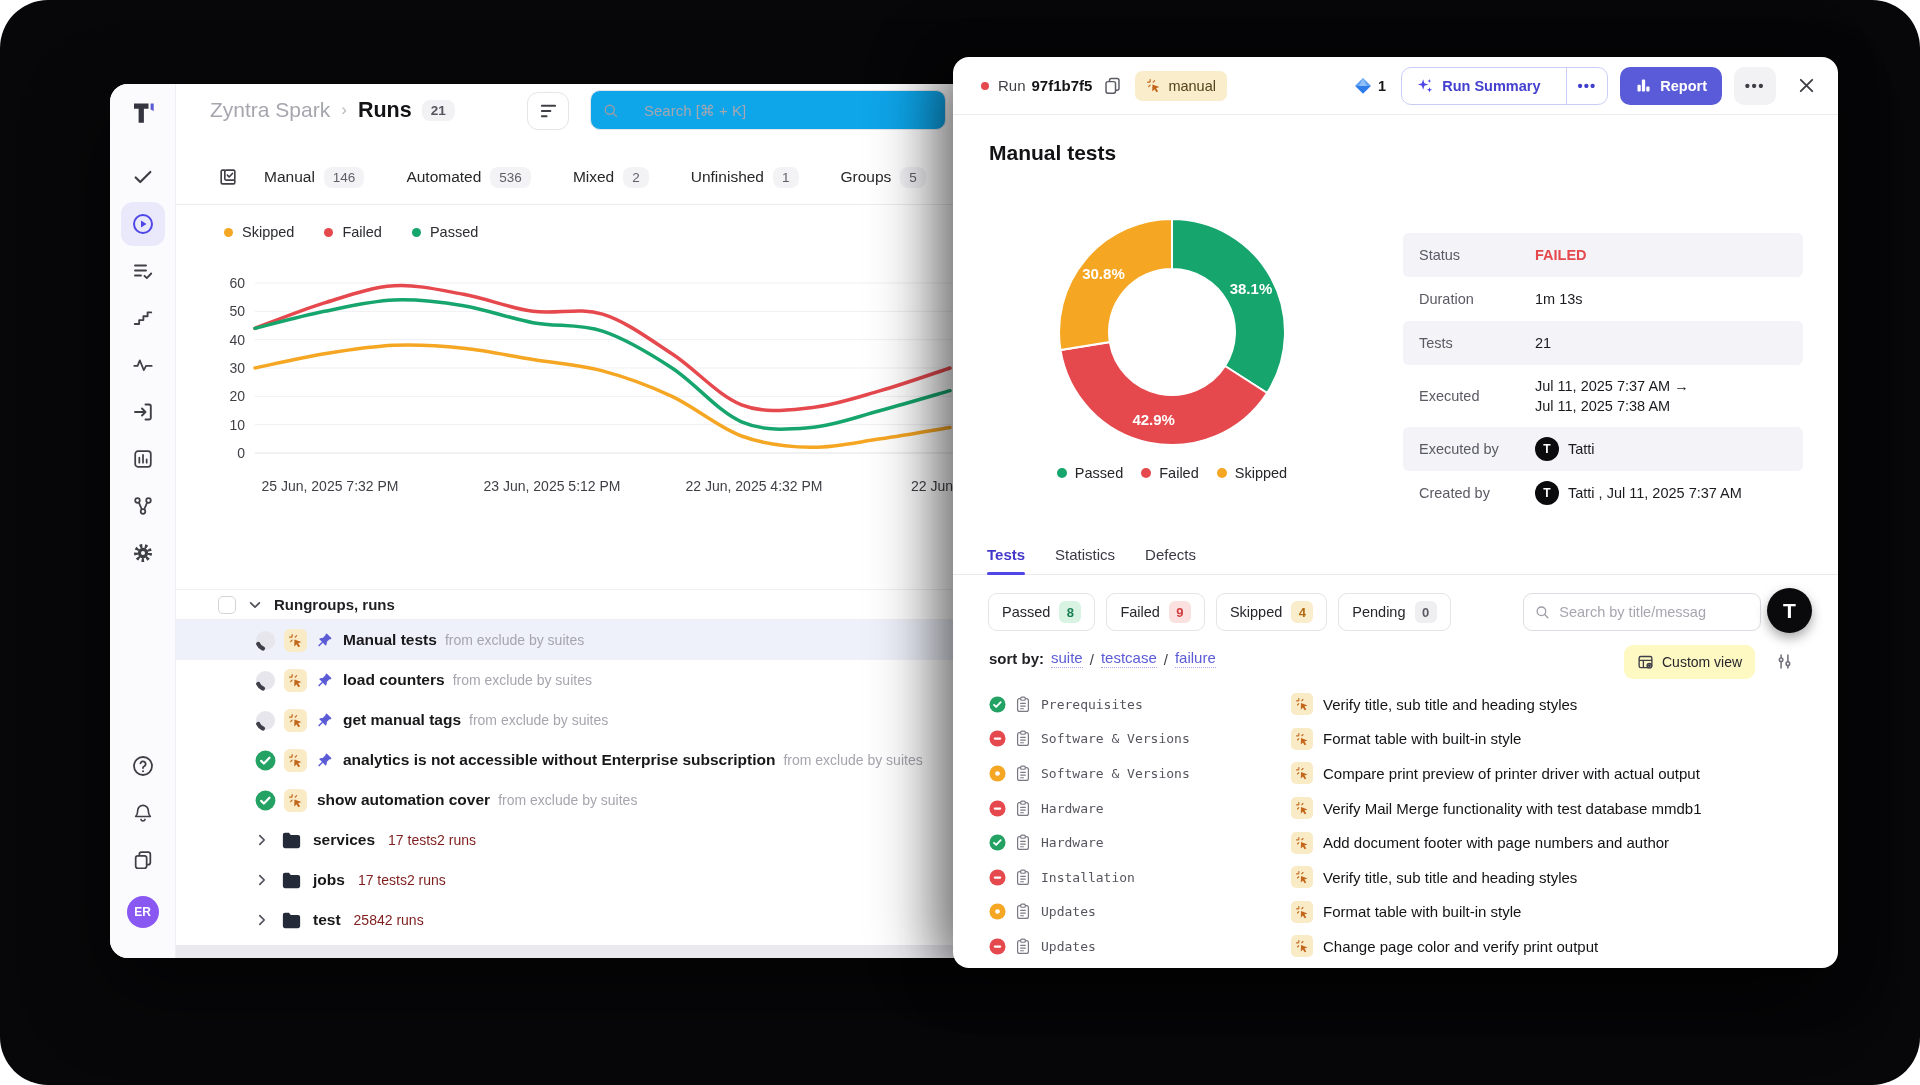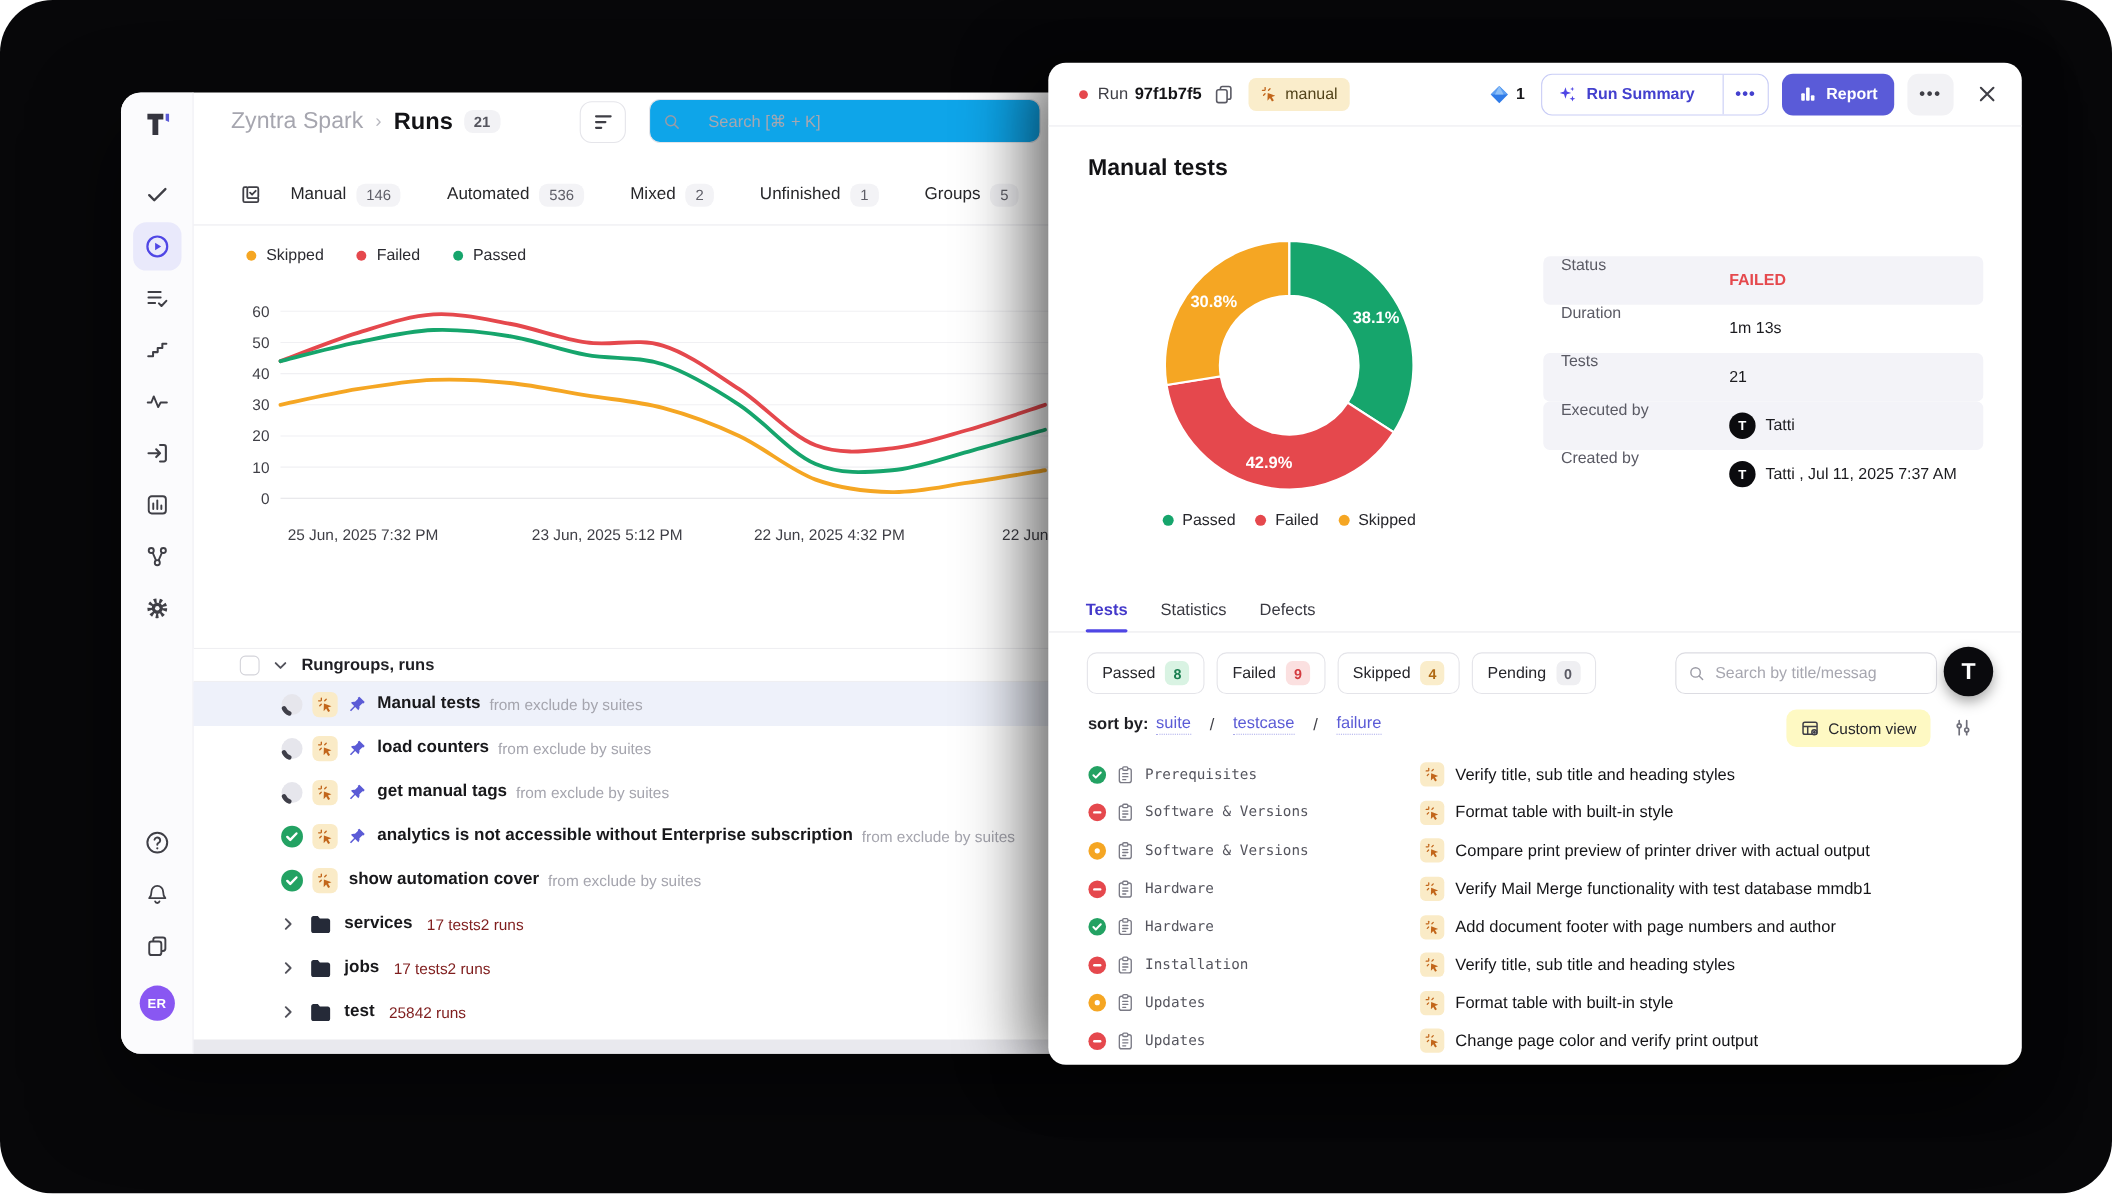--- a/index.html
+++ b/index.html
@@ -75,21 +75,21 @@
   .close-btn{margin-left:9px;display:flex;cursor:pointer;}
 
   .d-title{position:absolute;left:36px;top:84px;font-size:21px;font-weight:700;color:#131316;}
   #donut{position:absolute;left:69px;top:125px;width:300px;height:300px;}
   .donut-label{font-size:15px;font-weight:600;fill:#fff;}
   .donut-legend{position:absolute;left:49px;top:408px;width:340px;display:flex;justify-content:center;gap:18px;}
   .dl-item{display:flex;align-items:center;gap:8px;font-size:14.5px;color:#26262B;font-weight:500;}
   .dl-dot{width:10px;height:10px;border-radius:50%;}
 
   .info-table{position:absolute;left:450px;top:176px;width:400px;}
-  .info-row{display:flex;padding:0 16px;border-radius:6px;gap:37px;}
+  .info-row{display:flex;align-items:center;padding:0 16px;border-radius:6px;}
   .info-row.alt{background:#F3F3F8;}
   .info-label{width:116px;font-size:14.5px;color:#5A5A64;flex-shrink:0;}
   .info-value{font-size:14.5px;color:#1B1B1F;display:flex;align-items:center;gap:9px;line-height:1.4;}
   .status-failed{color:#E5484D;font-weight:700;display:flex;align-items:center;gap:7px;font-size:14.5px;}
   .mini-avatar{width:24px;height:24px;border-radius:50%;background:#0B0B0E;color:#fff;font-size:12px;font-weight:700;display:flex;align-items:center;justify-content:center;flex-shrink:0;}
 
   .d-tabs{position:absolute;left:0;right:0;top:478px;height:40px;border-bottom:1px solid #E9E9ED;display:flex;padding-left:34px;gap:30px;}
   .d-tab{font-size:15px;color:#3A3A42;font-weight:500;display:flex;align-items:center;position:relative;cursor:pointer;}
   .d-tab.active{color:#4338CA;font-weight:600;}
   .d-tab.active::after{content:"";position:absolute;left:0;right:0;bottom:-1px;height:3px;background:#4F46E5;border-radius:3px;}
@@ -595,20 +595,29 @@
           </span>
   </div>
         <div class="info-row" style="height: 44px;">
     <span class="info-label">Duration</span>
     <span class="info-value">1m 13s</span>
   </div>
         <div class="info-row alt" style="height: 44px;">
     <span class="info-label">Tests</span>
     <span class="info-value">21</span>
   </div>
+        <div class="info-row" style="height: 62px;">
+    <span class="info-label">Executed</span>
+    <span class="info-value">
+            <span>
+              <div>Jul 11, 2025 7:37 AM →</div>
+              <div>Jul 11, 2025 7:38 AM</div>
+            </span>
+          </span>
+  </div>
         <div class="info-row alt" style="height: 44px;">
     <span class="info-label">Executed by</span>
     <span class="info-value">
             <span class="mini-avatar">T</span>
             <span>Tatti</span>
           </span>
   </div>
         <div class="info-row" style="height: 44px;">
     <span class="info-label">Created by</span>
     <span class="info-value">
@@ -646,21 +655,21 @@
       <svg width="16" height="16" viewBox="0 0 20 20" fill="none" stroke="#9B9BA5" stroke-width="1.8" stroke-linecap="round">
           <circle cx="9" cy="9" r="6"></circle>
           <path d="M13.5 13.5L18 18"></path>
         </svg>
       <input type="text" placeholder="Search by title/messag" style="">
     </div>
     <div class="bubble">T</div>
 
     <div class="sort-row">
       <span class="sort-label">sort by:</span>
-      <span id="sort-links" style="display:flex;align-items:flex-end;gap:17px;">
+      <span id="sort-links" style="display:flex;align-items:flex-end;gap:7px;">
           <span class="sort-link">suite</span>
           <span class="sort-sep">/</span>
           <span class="sort-link">testcase</span>
           <span class="sort-sep">/</span>
           <span class="sort-link">failure</span>
         </span>
     </div>
     <div class="custom-view">
       <svg width="17" height="17" viewBox="0 0 20 20" fill="none" stroke="#3F3F46" stroke-width="1.6">
           <rect x="2.5" y="3" width="15" height="13" rx="2"></rect>

